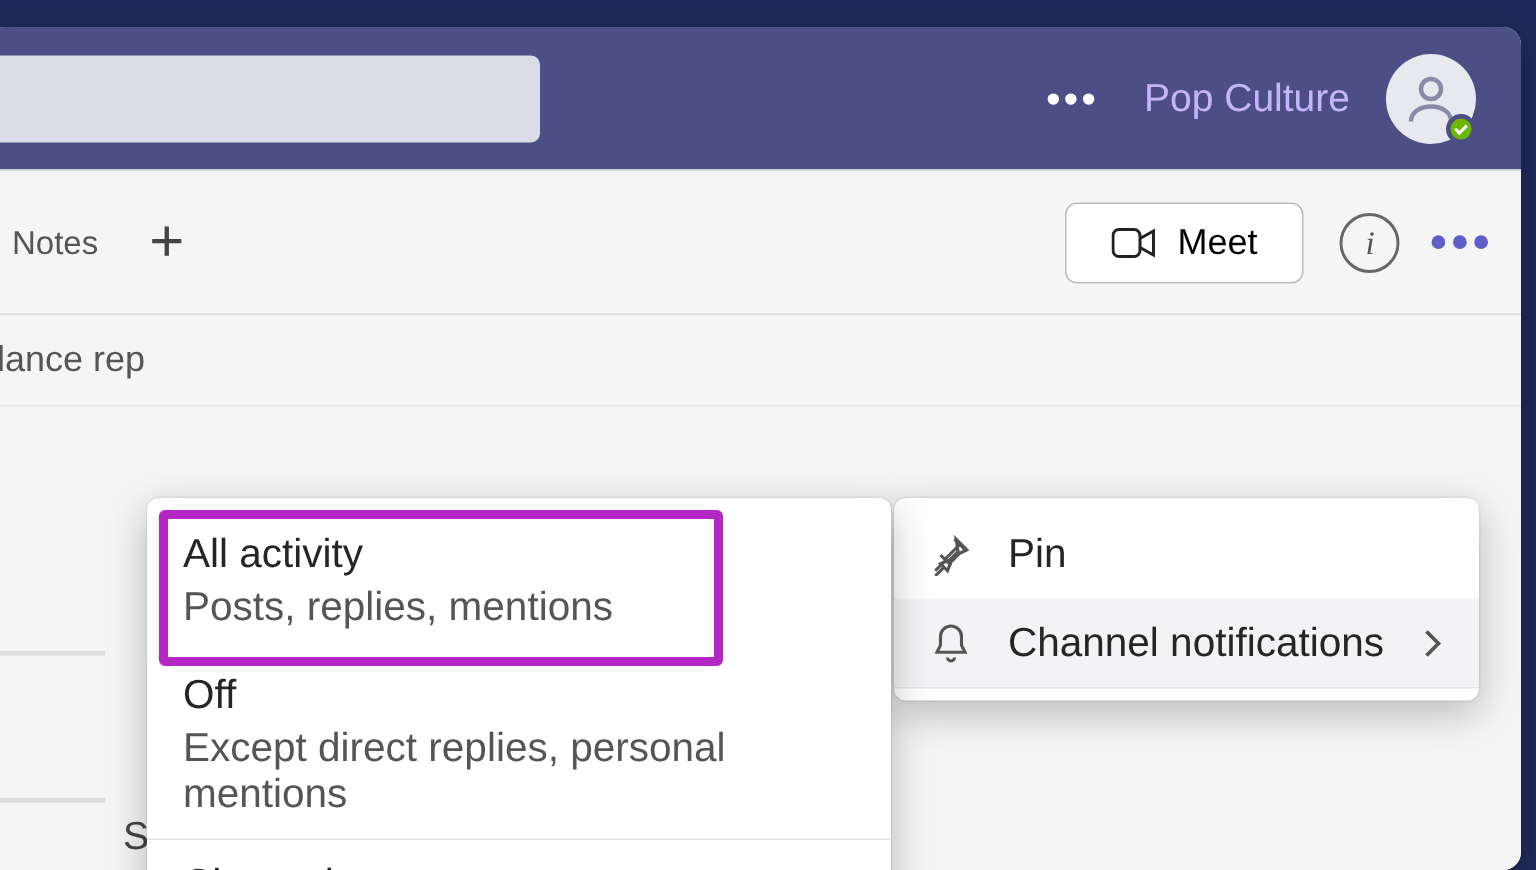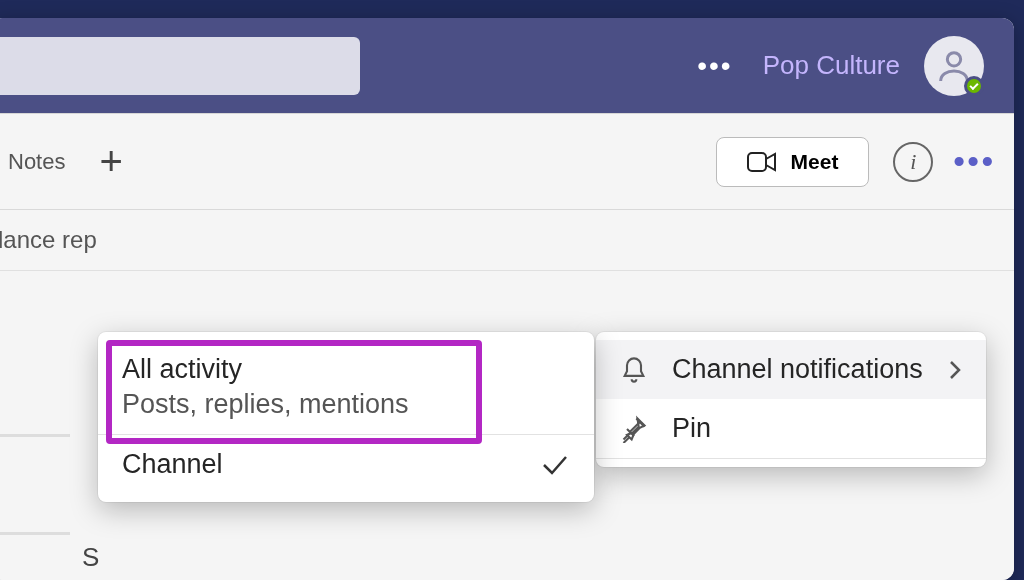--- a/index.html
+++ b/index.html
@@ -63,21 +63,21 @@
   .tabs {
     display: flex; align-items: center; height: 96px; padding: 0 18px;
     border-bottom: 1px solid #d9d9d9;
   }
   .tab-label { font-size: 22px; color: #555; margin-right: 30px; }
   .plus { font-size: 40px; font-weight: 200; color: #444; cursor: pointer; margin-left: 4px; }
   .tabs-sp { flex: 1; }
   .meet-btn {
     display: flex; align-items: center; gap: 14px;
     background: #fff; border: 1.5px solid #bbb; border-radius: 8px;
-    padding: 12px 30px; font-size: 21px; font-weight: 700; cursor: pointer;
+    padding: 12px 30px; font-size: 24px; font-weight: 400; cursor: pointer;
   }
   .info-icon {
     width: 40px; height: 40px; border: 2px solid #666; border-radius: 50%;
     display: flex; align-items: center; justify-content: center;
     font-size: 22px; color: #555; margin-left: 24px; cursor: pointer;
     font-family: Georgia, serif; font-style: italic;
   }
   .ellipsis {
     color: #5b5fc7; font-size: 32px; letter-spacing: 3px; font-weight: 800;
     margin-left: 20px; cursor: pointer;
@@ -152,51 +152,57 @@
       </button>
       <div class="info-icon">i</div>
       <div class="ellipsis">•••</div>
     </div>
     <div class="sub-row">dance rep</div>
     <div class="divider-left"></div>
     <div class="divider-left2"></div>
     <div class="s-letter">S</div>
 
     <div class="popup right">
+      <div class="p-item">
+        <span class="icon-slot">
+          <svg width="28" height="28" viewBox="0 0 24 24" fill="none" stroke="#555" stroke-width="1.8">
+            <path d="M15 3l6 6-4 2-5 5-2 5-2-2-5 5 5-5-2-2 5-2 5-5z" transform="rotate(0 12 12)"></path>
+            <path d="M14 3 L21 10 M17 6 L9 14 M6 12 L12 18 M9 15 L3 21"></path>
+          </svg>
+        </span>
+        <span class="txt p-title">Pin</span>
+      </div>
       <div class="p-item hl">
         <span class="icon-slot">
           <svg width="28" height="28" viewBox="0 0 24 24" fill="none" stroke="#555" stroke-width="1.8">
             <path d="M6 8a6 6 0 1 1 12 0v5l2 4H4l2-4z"></path>
               <path d="M10 20a2 2 0 0 0 4 0"></path>
           </svg>
         </span>
         <span class="txt p-title">Channel notifications</span>
         <span class="chevron">
           <svg width="14" height="22" viewBox="0 0 14 22" fill="none" stroke="#555" stroke-width="2.5">
             <path d="M3 3 L11 11 L3 19"></path>
           </svg>
         </span>
       </div>
-      <div class="p-item">
-        <span class="icon-slot">
-          <svg width="28" height="28" viewBox="0 0 24 24" fill="none" stroke="#555" stroke-width="1.8">
-            <path d="M15 3l6 6-4 2-5 5-2 5-2-2-5 5 5-5-2-2 5-2 5-5z" transform="rotate(0 12 12)"></path>
-            <path d="M14 3 L21 10 M17 6 L9 14 M6 12 L12 18 M9 15 L3 21"></path>
-          </svg>
-        </span>
-        <span class="txt p-title">Pin</span>
-      </div>
       <div class="p-sep"></div>
     </div>
 
     <div class="popup left">
       <div class="p-item">
         <div class="txt">
           <div class="p-title">All activity</div>
           <div class="p-desc">Posts, replies, mentions</div>
+        </div>
+      </div>
+      <div class="p-item">
+        <div class="txt">
+          <div class="p-title">Off</div>
+          <div class="p-desc">Except direct replies, personal mentions</div>
         </div>
       </div>
       <div class="p-sep"></div>
       <div class="p-item">
         <div class="txt">
           <div class="p-title">Channel</div>
         </div>
         <span class="check">
           <svg width="30" height="24" viewBox="0 0 30 24" fill="none" stroke="#333" stroke-width="2.5">
             <path d="M4 12 L12 20 L26 4"></path>

